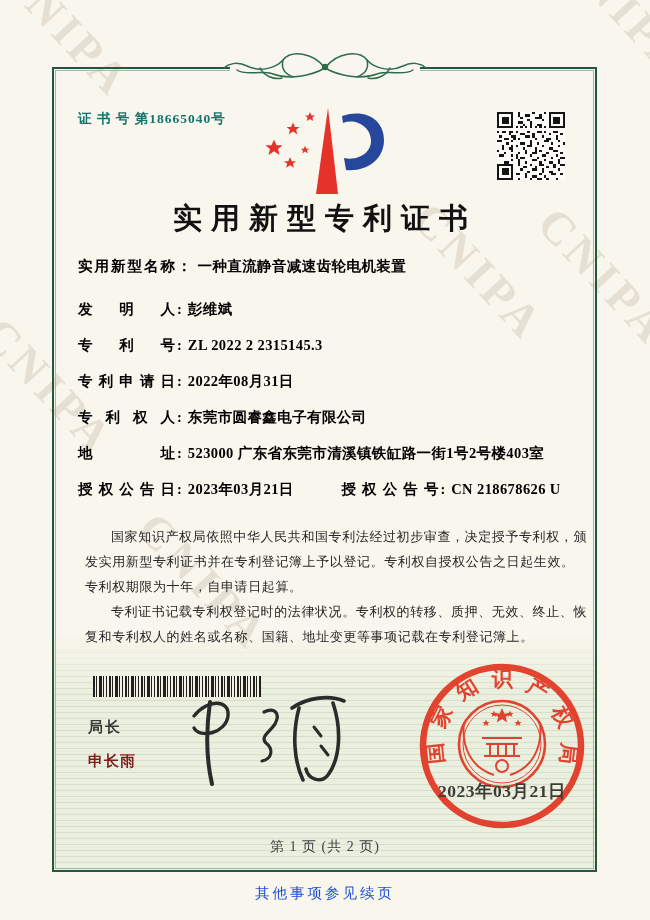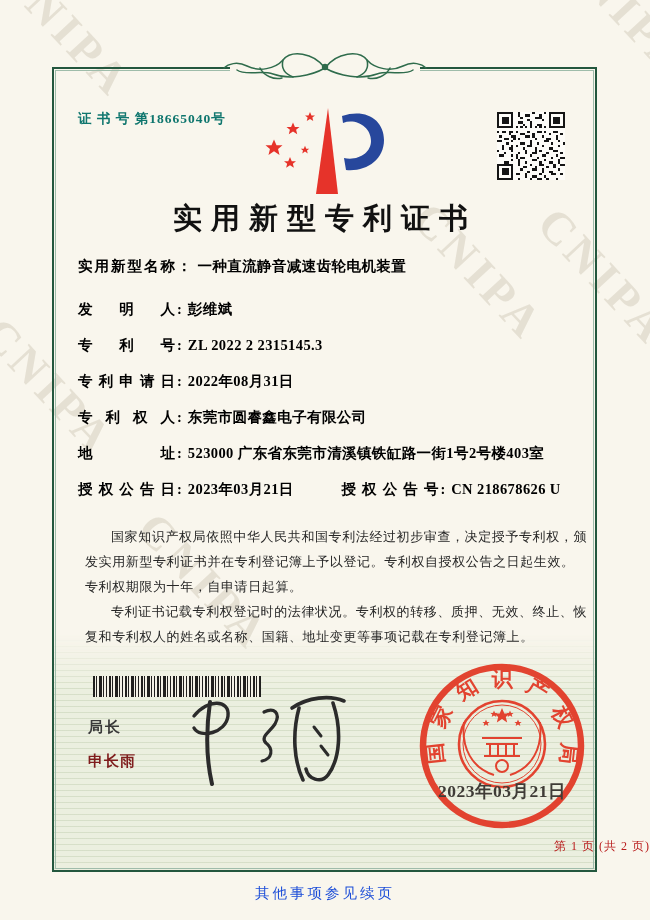--- a/index.html
+++ b/index.html
@@ -64,22 +64,22 @@
       #20201e 13px 14px,#f3f1e6 14px 16px);}
   
   .sig-title{position:absolute;left:88px;top:718px;font-family:"Liberation Sans","DejaVu Sans",sans-serif;
     font-size:15px;font-weight:600;color:#3a3a3a;letter-spacing:2px;text-align:center;}
   .sig-name{position:absolute;left:88px;top:752px;font-family:"Liberation Sans","DejaVu Sans",sans-serif;
     font-size:15px;font-weight:600;color:#7f1d1d;letter-spacing:1px;}
   .sig-script{position:absolute;left:180px;top:686px;}
   
   .seal{position:absolute;left:412px;top:656px;}
   
-  .page-no{position:absolute;left:0;right:0;top:838px;text-align:right;
-    font-size:12px;color:#b91c1c;letter-spacing:1px;}
+  .page-no{position:absolute;left:0;right:0;top:838px;text-align:center;
+    font-size:14px;color:#404040;letter-spacing:1px;}
   .footer-note{position:absolute;left:0;right:0;top:884px;text-align:center;
     font-size:14.5px;color:#1d4ed8;letter-spacing:3px;}
 </style>
 </head>
 <body>
 
 <div class="page">
 
   <div class="wm" style="left:-18px;top:2px">CNIPA</div>
   <div class="wm" style="left:540px;top:-18px">CNIPA</div>

